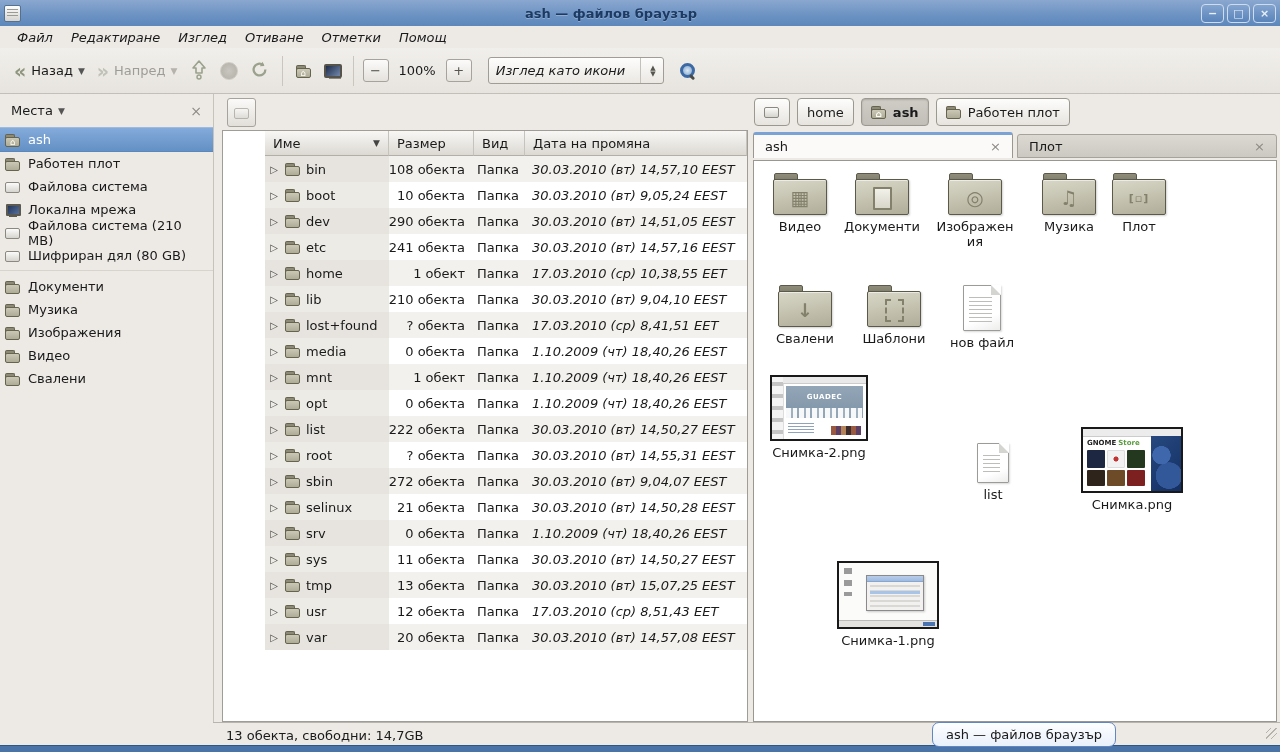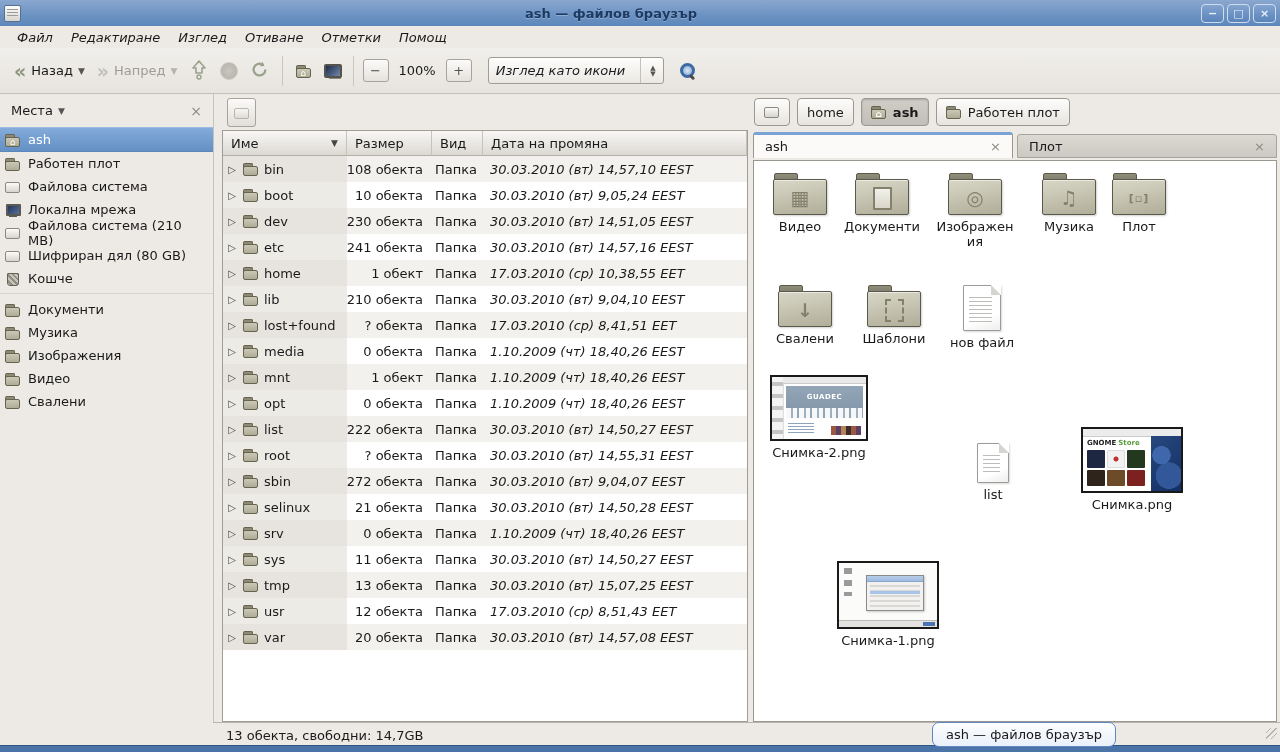--- a/index.html
+++ b/index.html
@@ -80,21 +80,21 @@
     background:linear-gradient(135deg,#1d2c4a,#7288ab);border:2px solid #55534a;border-radius:2px;}
   .mi-trash::after{content:"";position:absolute;left:2px;top:2px;width:10px;height:11px;
     border:1px solid #63615a;border-radius:1px 1px 3px 3px;
     background:repeating-linear-gradient(45deg,#c7c5ba 0 2px,#908e83 2px 4px);}
   
   .tree-panel{position:absolute;left:222px;top:94px;width:528px;bottom:30px;background:#edeae6;}
   .tree-topbtn{position:absolute;left:5px;top:4px;width:27px;height:27px;
     border:1px solid #a6a39c;border-radius:3px;background:linear-gradient(#fbfaf8,#e2dfda);
     display:flex;align-items:center;justify-content:center;}
   .tree-table{position:absolute;left:0;top:36px;right:2px;bottom:0;background:#fff;
-    border:1px solid #a09d96;display:flex;flex-direction:column;overflow:hidden;}
+    border:1px solid #a09d96;display:flex;flex-direction:column;overflow:hidden;padding-left:42px;}
   .thead{display:grid;grid-template-columns:124px 85px 51px 1fr;flex:none;}
   .th{height:24px;background:linear-gradient(#f8f7f5,#dcd9d3);border-right:1px solid #c6c3bc;
     border-bottom:1px solid #b2afa8;display:flex;align-items:center;
     justify-content:space-between;padding:0 8px;}
   .sort{font-size:9px;color:#444;}
   .tr{display:grid;grid-template-columns:124px 85px 51px 1fr;height:26px;flex:none;}
   .tr:nth-child(odd){background:#f3f1ed;}
   .td{display:flex;align-items:center;overflow:hidden;white-space:nowrap;}
   .td-name{gap:5px;padding-left:3px;background:#ecebe6;}
   .tr:nth-child(odd) .td-name{background:#e7e4df;}
@@ -310,24 +310,20 @@
           <span>Локална мрежа</span>
         </div>
         <div class="place-row">
           <span class="mi mi-drive"></span>
           <span>Файлова система (210 MB)</span>
         </div>
         <div class="place-row">
           <span class="mi mi-drive"></span>
           <span>Шифриран дял (80 GB)</span>
         </div>
-        <div class="place-row">
-          <span class="mi mi-trash"></span>
-          <span>Кошче</span>
-        </div>
         <div class="place-sep"></div>
         <div class="place-row">
           <span class="mi mi-folder"></span>
           <span>Документи</span>
         </div>
         <div class="place-row">
           <span class="mi mi-folder"></span>
           <span>Музика</span>
         </div>
         <div class="place-row">
@@ -385,21 +381,21 @@
             <div class="td td-size">10 обекта</div>
             <div class="td td-type">Папка</div>
             <div class="td td-date">30.03.2010 (вт) 9,05,24 EEST</div>
           </div>
           <div class="tr">
             <div class="td td-name">
               <span class="expander">▷</span>
               <span class="mi mi-folder"></span>
               <span>dev</span>
             </div>
-            <div class="td td-size">230 обекта</div>
+            <div class="td td-size">290 обекта</div>
             <div class="td td-type">Папка</div>
             <div class="td td-date">30.03.2010 (вт) 14,51,05 EEST</div>
           </div>
           <div class="tr">
             <div class="td td-name">
               <span class="expander">▷</span>
               <span class="mi mi-folder"></span>
               <span>etc</span>
             </div>
             <div class="td td-size">241 обекта</div>

